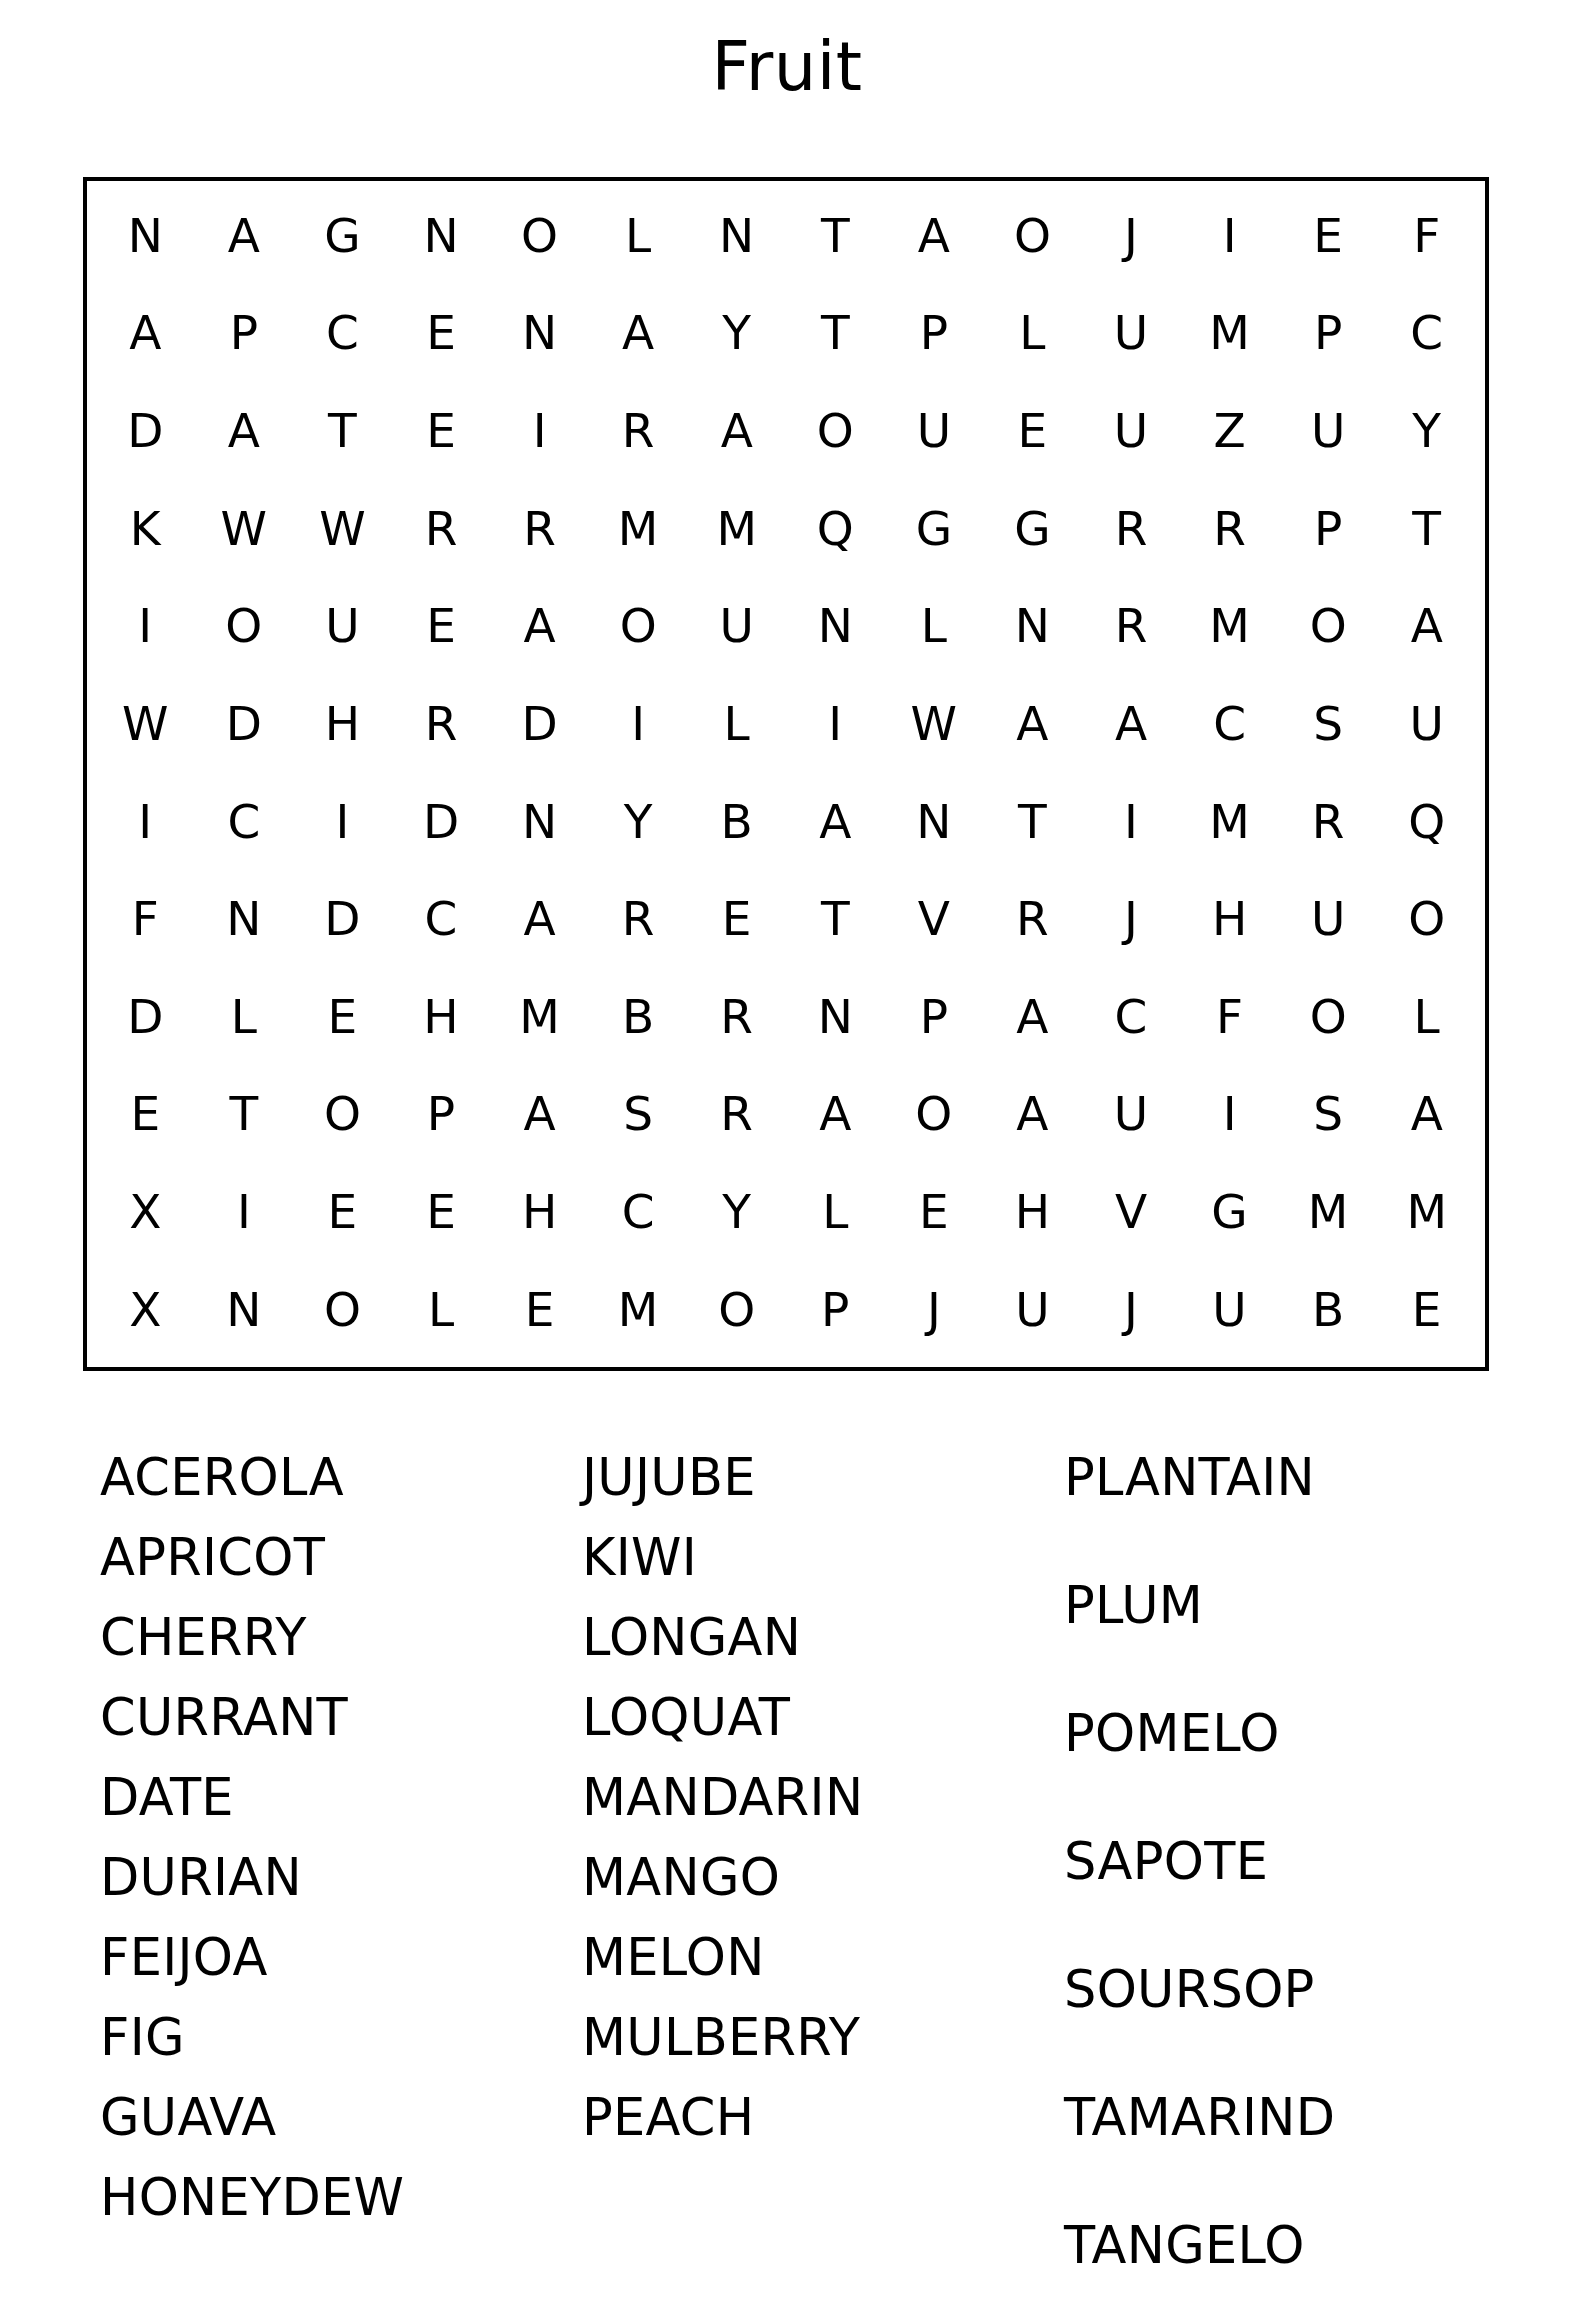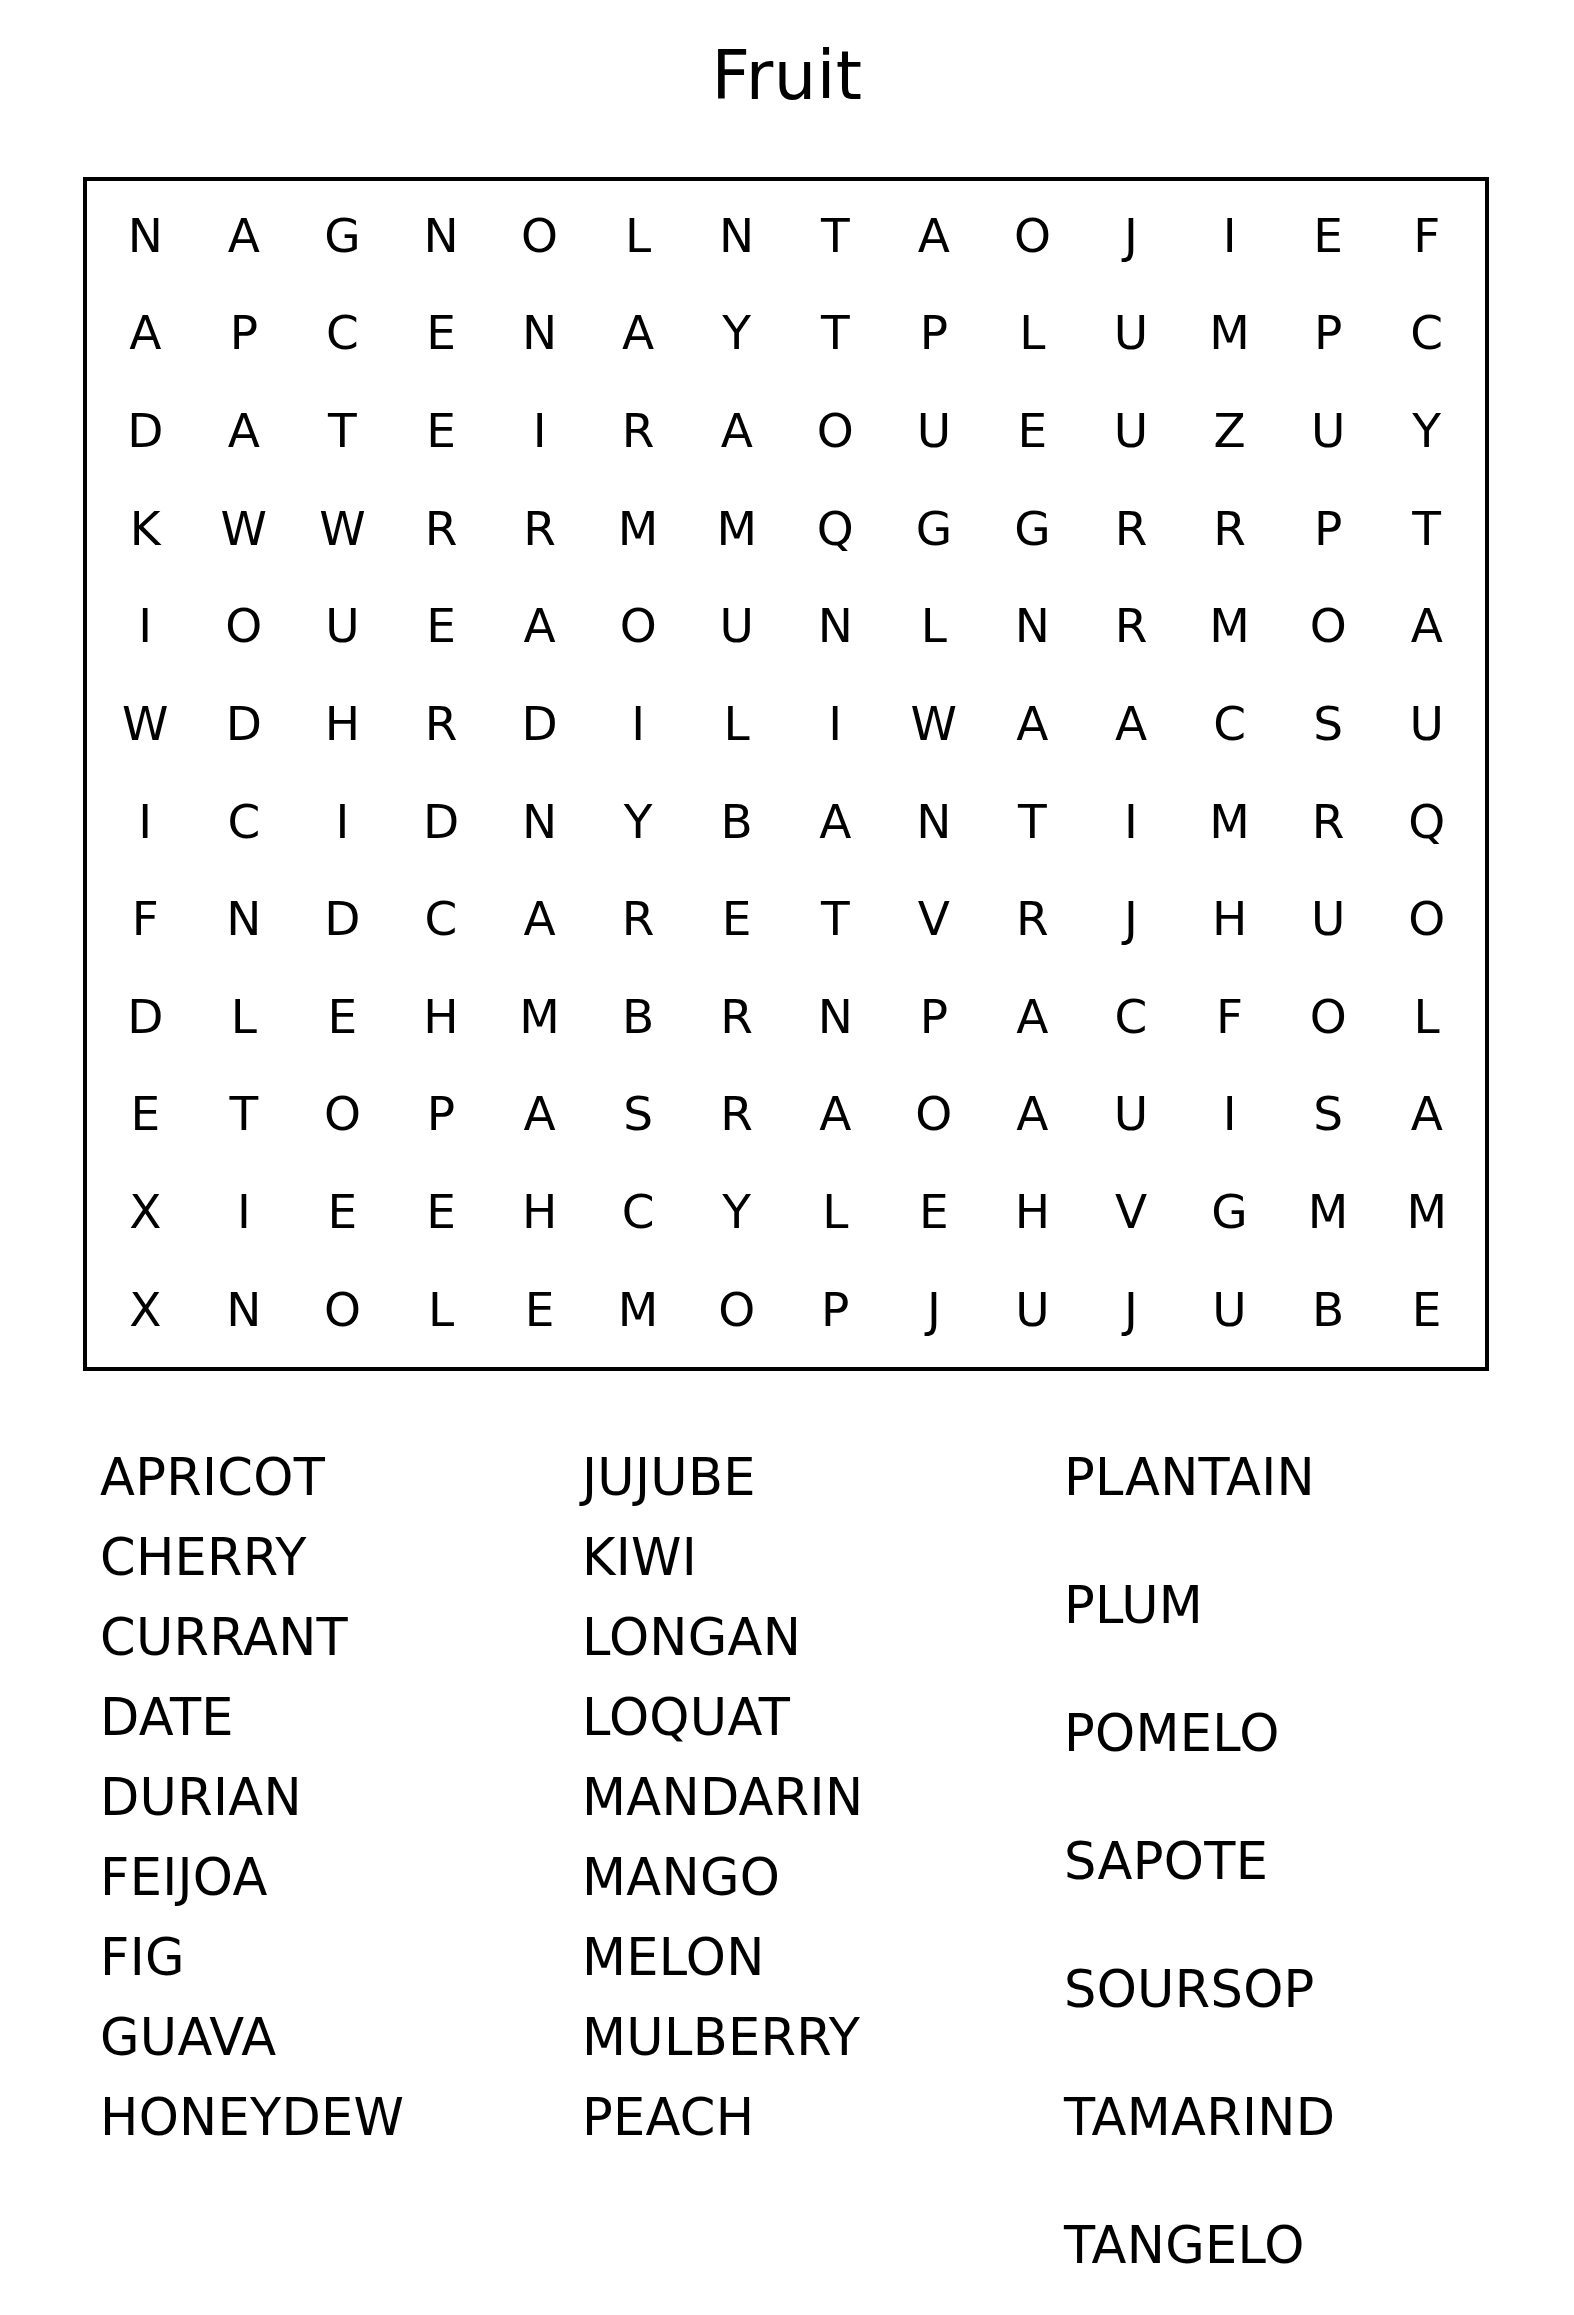--- a/index.html
+++ b/index.html
@@ -19,21 +19,21 @@
     width: 1574px;
     height: 2316px;
     box-sizing: border-box;
   }
   .title {
     text-align: center;
     font-size: 67px;
     font-weight: 400;
     letter-spacing: 0.5px;
     margin: 0;
-    padding-top: 36px;
+    padding-top: 27px;
     line-height: 1.2;
     font-family: "DejaVu Sans", sans-serif;
   }
   .grid-wrap {
     position: absolute;
     left: 83px;
     top: 177px;
     width: 1406px;
     height: 1194px;
     border: 4.5px solid #000000;
@@ -258,20 +258,21 @@
         <div class="cell">U</div>
         <div class="cell">J</div>
         <div class="cell">U</div>
         <div class="cell">B</div>
         <div class="cell">E</div>
       </div>
   </div>
 
   <div class="words" id="word-list">
       <div class="word-col">
+        <div class="word">ACEROLA</div>
         <div class="word">APRICOT</div>
         <div class="word">CHERRY</div>
         <div class="word">CURRANT</div>
         <div class="word">DATE</div>
         <div class="word">DURIAN</div>
         <div class="word">FEIJOA</div>
         <div class="word">FIG</div>
         <div class="word">GUAVA</div>
         <div class="word">HONEYDEW</div>
       </div>

